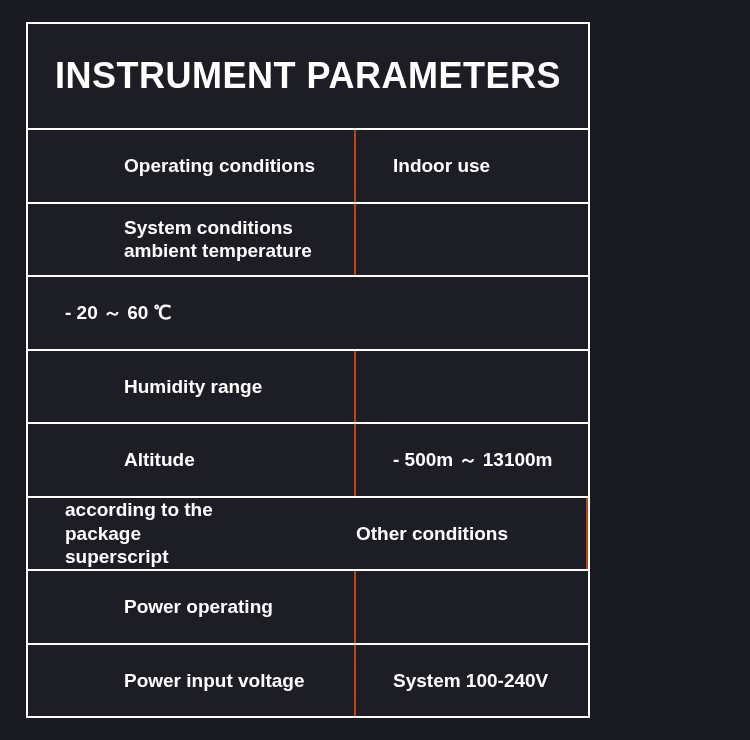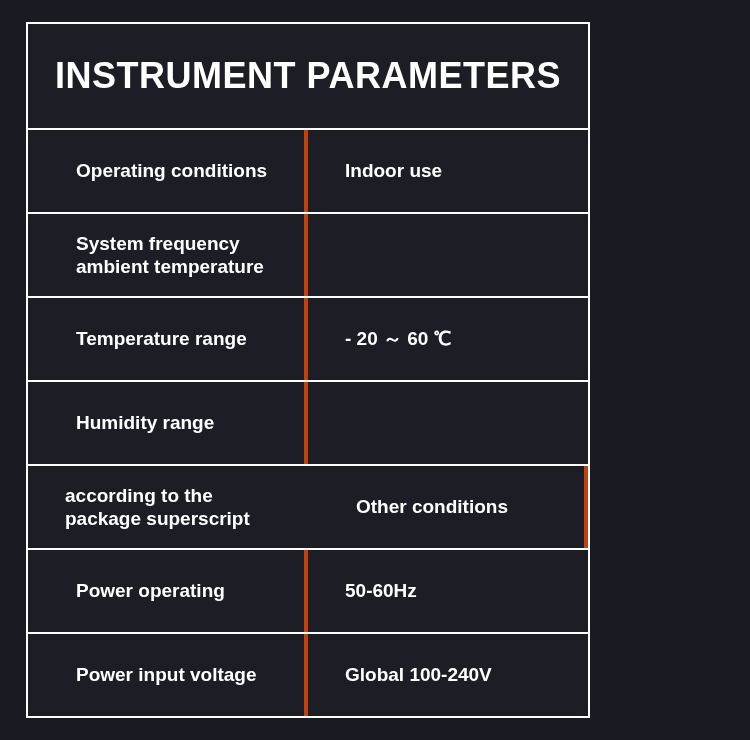--- a/index.html
+++ b/index.html
@@ -60,24 +60,25 @@
   .cell {
     display: flex;
     align-items: center;
     box-sizing: border-box;
     min-height: 0;
   }
   .cell.label {
     flex: 0 0 50%;
     padding-left: 48px;
     padding-right: 12px;
-    border-right: 4px solid #c2410c;
+    border-right: 2px solid #c2410c;
     font-size: 19px;
     font-weight: bold;
     line-height: 1.22;
+    margin-left: 48px;
   }
   .cell.value {
     flex: 1 1 auto;
     padding-left: 37px;
     padding-right: 12px;
     font-size: 19px;
     font-weight: bold;
     line-height: 1.22;
   }
   .cell span {
@@ -99,64 +100,66 @@
         <div class="cell label">
           <span>Operating conditions</span>
         </div>
         <div class="cell value">
           <span>Indoor use</span>
         </div>
       </div>
 
       <div class="row">
         <div class="cell label">
-          <span>System frequency
+          <span>System conditions
 ambient temperature</span>
         </div>
       </div>
 
       <div class="row">
-        <div class="cell label">
-          <span>Temperature range</span>
-        </div>
         <div class="cell value">
           <span>- 20 ～ 60 ℃</span>
         </div>
       </div>
 
       <div class="row">
         <div class="cell label">
           <span>Humidity range</span>
         </div>
       </div>
 
+      <div class="row">
+        <div class="cell label">
+          <span>Altitude</span>
+        </div>
+        <div class="cell value">
+          <span>- 500m ～ 13100m</span>
+        </div>
+      </div>
 
       <div class="row">
         <div class="cell value">
           <span>according to the
 package superscript</span>
         </div>
         <div class="cell label">
           <span>Other conditions</span>
         </div>
       </div>
 
       <div class="row">
         <div class="cell label">
           <span>Power operating</span>
         </div>
-        <div class="cell value">
-          <span>50-60Hz</span>
-        </div>
       </div>
 
       <div class="row last">
         <div class="cell label">
           <span>Power input voltage</span>
         </div>
         <div class="cell value">
-          <span>Global 100-240V</span>
+          <span>System 100-240V</span>
         </div>
       </div>
 
     </div>
   </div>
 </div>
 
 </body></html>

